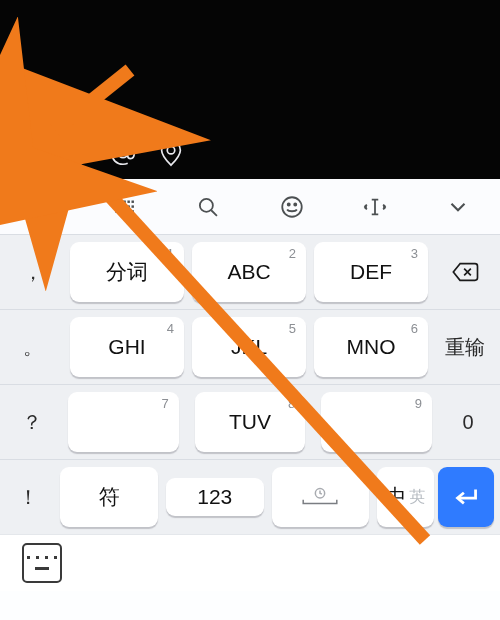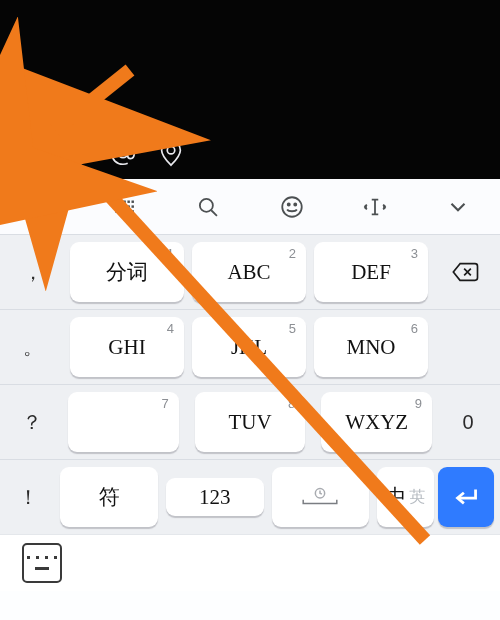--- a/index.html
+++ b/index.html
@@ -11,21 +11,21 @@
   .strip-icon svg{width:30px;height:30px;}
   .tool-row{height:55px;display:flex;align-items:center;justify-content:space-around;border-bottom:1px solid #d9dde3;background:#fbfcfe;}
   .tool-cell{flex:1;display:flex;align-items:center;justify-content:center;color:#4c5052;}
   .tool-cell svg{width:26px;height:26px;}
   .kb{background:#eef0f3;}
   .kb-row{display:flex;}
   .key{box-sizing:border-box;display:flex;align-items:center;justify-content:center;position:relative;text-align:center;}
   .white-key{background:#fff;border-radius:9px;box-shadow:0 2px 1px rgba(60,60,70,.25);color:#111;}
   .grey-key{background:#eef0f3;color:#333;}
   .hint{position:absolute;top:4px;right:10px;font-size:13px;color:#8c8f94;}
-  .key .main{font-size:21px;font-weight:500;font-family:Liberation Serif, serif;}
+  .key .main{font-size:21px;font-weight:500;}
   .side-label{font-size:20px;color:#2a2a2a;}
   .hline{height:1px;background:#d9dde3;}
   .enter{background:#2f7bff;border-radius:9px;box-shadow:0 2px 1px rgba(60,60,70,.25);}
   .enter svg{width:34px;height:34px;color:#fff;}
   .dim{color:#b7bcc2;font-size:16px;margin-left:3px;}
 </style>
 </head>
 <body>
 
 <div id="stage">
@@ -150,37 +150,39 @@
           <span class="main">GHI</span>
         </div>
       <div class="key white-key" style="width:114px;margin:7px 4px;">
           <span class="hint">5</span>
           <span class="main">JKL</span>
         </div>
       <div class="key white-key" style="width:114px;margin:7px 4px;">
           <span class="hint">6</span>
           <span class="main">MNO</span>
         </div>
+      <div class="key grey-key" style="width:66px;">
+          <span class="side-label">重输</span>
+        </div>
     </div>
     <div class="hline"></div>
 
     <div class="kb-row" style="height:74px;">
       <div class="key grey-key" style="width:66px;">
           <span class="side-label">？</span>
         </div>
       <div class="key white-key" style="width:114px;margin:7px 4px;">
           <span class="hint">7</span>
         </div>
       <div class="key white-key" style="width:114px;margin:7px 12px;">
           <span class="hint">8</span>
           <span class="main">TUV</span>
         </div>
       <div class="key white-key" style="width:114px;margin:7px 4px;">
           <span class="hint">9</span>
-          <span class="main">WXYZ</span>
         </div>
       <div class="key grey-key" style="width:66px;">
           <span class="side-label">0</span>
         </div>
     </div>
     <div class="hline"></div>
 
     <div class="kb-row" style="height:74px;">
       <div class="key grey-key" style="width:66px;">
           <span class="side-label">！</span>

